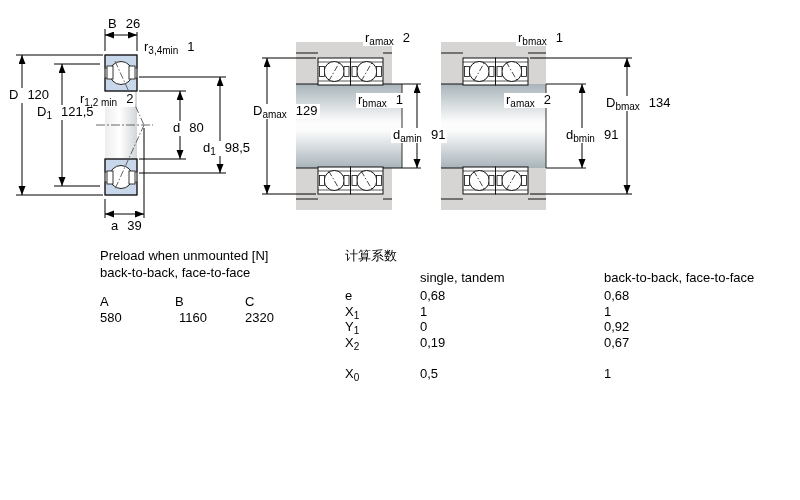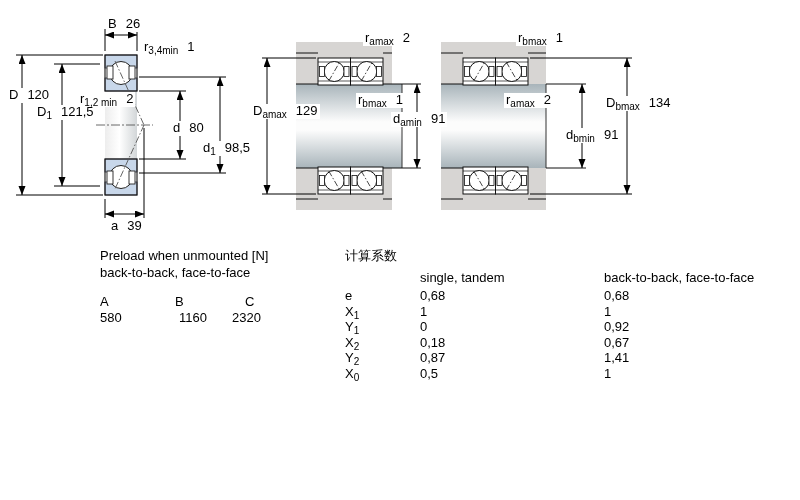--- a/index.html
+++ b/index.html
@@ -158,35 +158,35 @@
   <div class="dim" style="left:7px;top:88px"><span class="m">D</span><span class="s"></span><span class="v">120</span></div>
   <div class="dim" style="left:35px;top:105px"><span class="m">D</span><span class="s">1</span><span class="v">121,5</span></div>
   <div class="dim" style="left:78px;top:92px"><span class="m">r</span><span class="s">1,2 min</span><span class="v">2</span></div>
   <div class="dim" style="left:171px;top:121px"><span class="m">d</span><span class="s"></span><span class="v">80</span></div>
   <div class="dim" style="left:201px;top:141px"><span class="m">d</span><span class="s">1</span><span class="v">98,5</span></div>
   <div class="dim" style="left:109px;top:219px"><span class="m">a</span><span class="s"></span><span class="v">39</span></div>
 
   <div class="dim" style="left:363px;top:31px"><span class="m">r</span><span class="s">amax</span><span class="v">2</span></div>
   <div class="dim" style="left:251px;top:104px"><span class="m">D</span><span class="s">amax</span><span class="v">129</span></div>
   <div class="dim" style="left:356px;top:93px"><span class="m">r</span><span class="s">bmax</span><span class="v">1</span></div>
-  <div class="dim" style="left:391px;top:112px"><span class="m">d</span><span class="s">amin</span><span class="v">91</span></div>
+  <div class="dim" style="left:391px;top:128px"><span class="m">d</span><span class="s">amin</span><span class="v">91</span></div>
 
   <div class="dim" style="left:516px;top:31px"><span class="m">r</span><span class="s">bmax</span><span class="v">1</span></div>
   <div class="dim" style="left:504px;top:93px"><span class="m">r</span><span class="s">amax</span><span class="v">2</span></div>
   <div class="dim" style="left:604px;top:96px"><span class="m">D</span><span class="s">bmax</span><span class="v">134</span></div>
   <div class="dim" style="left:564px;top:128px"><span class="m">d</span><span class="s">bmin</span><span class="v">91</span></div>
 
   <div class="t bold" style="left:100px;top:248px">Preload when unmounted [N]</div>
   <div class="t" style="left:100px;top:265px">back-to-back, face-to-face</div>
   <span class="t" style="left:100px;top:294px">A</span>
   <span class="t" style="left:175px;top:294px">B</span>
   <span class="t" style="left:245px;top:294px">C</span>
   <span class="t" style="left:100px;top:310px">580</span>
   <span class="t" style="left:179px;top:310px">1160</span>
-  <span class="t" style="left:232px;top:310px">2320</span>
+  <span class="t" style="left:245px;top:310px">2320</span>
 
   <div class="t bold" style="left:345px;top:248px">计算系数</div>
   <div class="t" style="left:420px;top:270px">single, tandem</div>
   <div class="t" style="left:604px;top:270px">back-to-back, face-to-face</div>
 
   <div class="frow" style="top:288px">
       <span class="fl"><span class="m">e</span><span class="s"></span></span>
       <span class="fv1">0,68</span>
       <span class="fv2">0,68</span>
     </div>
@@ -195,27 +195,22 @@
       <span class="fv1">1</span>
       <span class="fv2">1</span>
     </div>
   <div class="frow" style="top:319px">
       <span class="fl"><span class="m">Y</span><span class="s">1</span></span>
       <span class="fv1">0</span>
       <span class="fv2">0,92</span>
     </div>
   <div class="frow" style="top:335px">
       <span class="fl"><span class="m">X</span><span class="s">2</span></span>
-      <span class="fv1">0,18</span>
+      <span class="fv1">0,19</span>
       <span class="fv2">0,67</span>
-    </div>
-  <div class="frow" style="top:350px">
-      <span class="fl"><span class="m">Y</span><span class="s">2</span></span>
-      <span class="fv1">0,87</span>
-      <span class="fv2">1,41</span>
     </div>
   <div class="frow" style="top:366px">
       <span class="fl"><span class="m">X</span><span class="s">0</span></span>
       <span class="fv1">0,5</span>
       <span class="fv2">1</span>
     </div>
 
 </div>
 
 </body></html>

